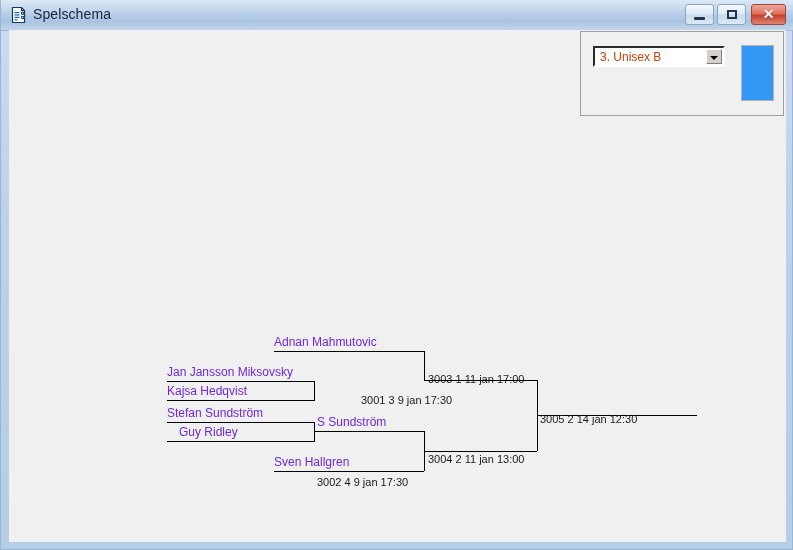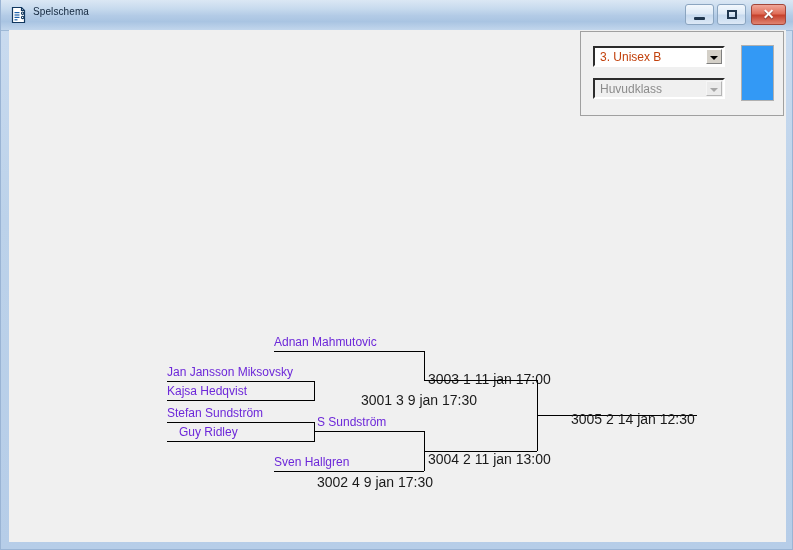--- a/index.html
+++ b/index.html
@@ -42,21 +42,21 @@
     border-bottom: 1px solid #9eb9d6;
   }
   #title-icon {
     position: absolute;
     left: 9px; top: 6px;
     width: 18px; height: 18px;
   }
   #title-text {
     position: absolute;
     left: 32px; top: 6px;
-    font-size: 10px;
+    font-size: 14px;
     color: #12263d;
     letter-spacing: .1px;
     white-space: nowrap;
   }
 
   .winbtn {
     position: absolute;
     top: 4px;
     width: 29px;
     height: 21px;
@@ -184,21 +184,21 @@
 
   .player {
     position: absolute;
     font-size: 12px;
     color: #6d28d9;
     white-space: nowrap;
     line-height: 13px;
   }
   .matchinfo {
     position: absolute;
-    font-size: 14px;
+    font-size: 11px;
     color: #1a1a1a;
     white-space: nowrap;
     line-height: 12px;
   }
 </style>
 </head>
 <body>
 
 <div id="window">
 
@@ -232,26 +232,20 @@
 
     <div id="class-panel">
 
       <div class="combo" id="combo-class">
         <span class="combo-text">3.  Unisex B</span>
         <span class="combo-btn">
           <span class="combo-arrow"></span>
         </span>
       </div>
 
-      <div class="combo" id="combo-subclass">
-        <span class="combo-text">Huvudklass</span>
-        <span class="combo-btn">
-          <span class="combo-arrow"></span>
-        </span>
-      </div>
 
       <div id="color-swatch" style="background: rgb(51, 153, 245);"></div>
     </div>
 
     <div id="bracket">
 
       <div class="player" style="left:265px; top:306px;">Adnan Mahmutovic</div>
       <div class="line hline" style="left:265px; top:321px; width:150px;"></div>
 
       <div class="player" style="left:158px; top:336px;">Jan Jansson Miksovsky</div>
@@ -281,17 +275,17 @@
       <div class="line vline" style="left:415px; top:321px; height:30px;"></div>
       <div class="matchinfo" style="left:419px; top:343px;">3003   1 11 jan 17:00</div>
       <div class="line hline" style="left:415px; top:350px; width:113px;"></div>
 
       <div class="line vline" style="left:415px; top:401px; height:40px;"></div>
       <div class="matchinfo" style="left:419px; top:423px;">3004   2 11 jan 13:00</div>
       <div class="line hline" style="left:415px; top:421px; width:113px;"></div>
 
       <div class="line vline" style="left:528px; top:350px; height:71px;"></div>
       <div class="line hline" style="left:528px; top:385px; width:160px;"></div>
-      <div class="matchinfo" style="left:562px; top:383px;">3005   2 14 jan 12:30</div>
+      <div class="matchinfo" style="left:531px; top:383px;">3005   2 14 jan 12:30</div>
 
     </div>
   </div>
 </div>
 
 </body></html>

